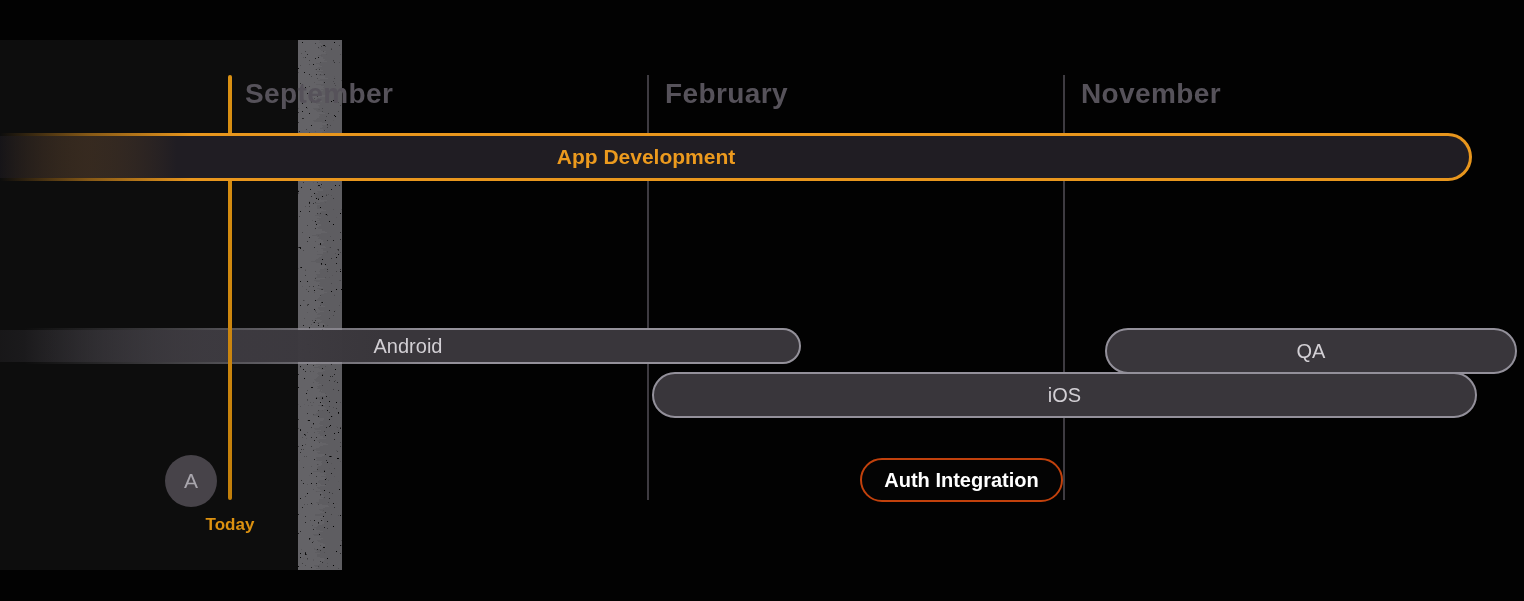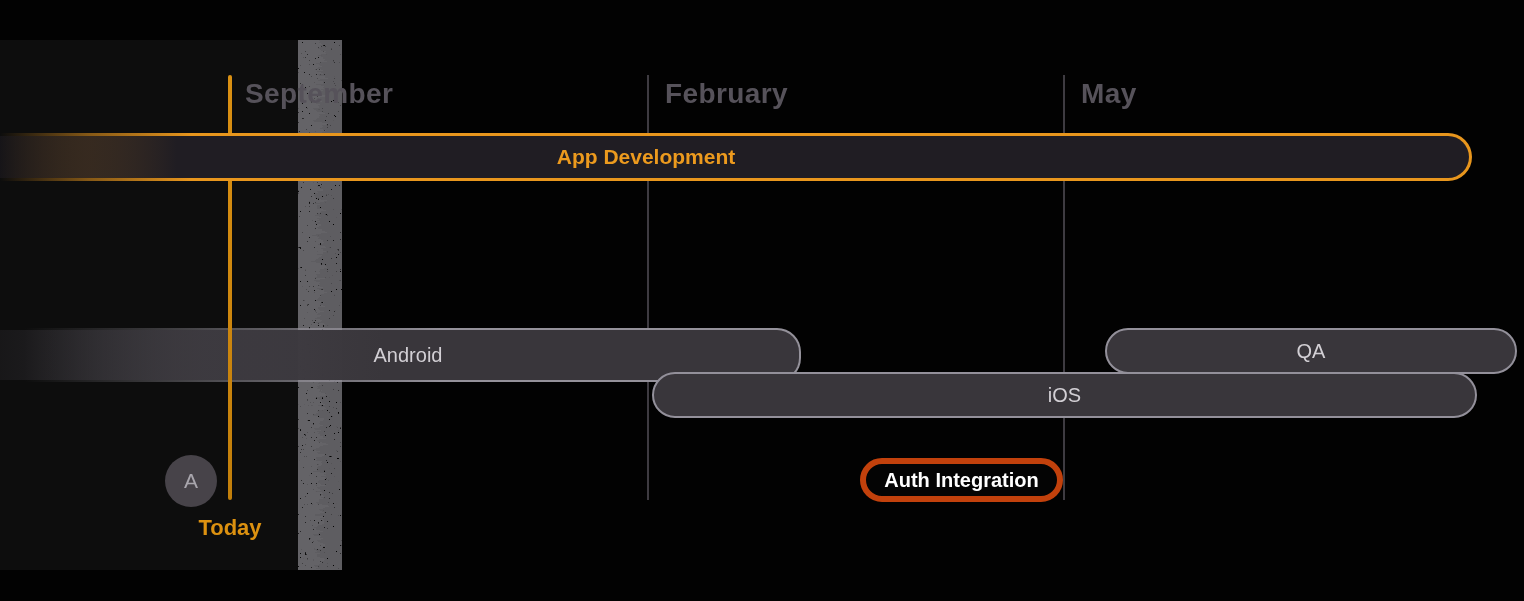--- a/index.html
+++ b/index.html
@@ -22,21 +22,21 @@
   }
 
   
   .today-line {
     position:absolute; left:228px; top:75px; width:4px; height:425px;
     background:linear-gradient(180deg,#DA9013 0%, #C27F0B 100%);
     z-index:3; border-radius:2px;
   }
   .today-label {
     position:absolute; left:230px; top:515px; transform:translateX(-50%);
-    color:#DC9110; font-size:22px; font-weight:700; z-index:5; white-space:nowrap;
+    color:#DC9110; font-size:17px; font-weight:700; z-index:5; white-space:nowrap;
   }
 
   
   .bar { position:absolute; box-sizing:border-box; }
   .bar-label { font-size:20px; color:#D2CFD4; white-space:nowrap; }
 
   
   .bar-appdev {
     left:0; top:133px; width:1472px; height:48px; z-index:4;
     border-radius:0 26px 26px 0;
@@ -47,21 +47,21 @@
     border-radius:0 23px 23px 0;
     background:linear-gradient(90deg, rgba(30,27,33,0.55) 0%, #201D23 12%);
   }
   .bar-appdev .bar-label {
     position:absolute; left:646px; top:50%; transform:translate(-50%,-50%);
     color:#EC9A1E; font-weight:700; font-size:21px;
   }
 
   
   .bar-android {
-    left:0; top:328px; width:801px; height:54px; z-index:2;
+    left:0; top:328px; width:801px; height:36px; z-index:2;
     border-radius:0 24px 24px 0;
     background:linear-gradient(90deg, rgba(148,145,154,0) 3%, rgba(148,145,154,0.55) 30%, #94919A 55%);
   }
   .bar-android .fill {
     position:absolute; top:2px; bottom:2px; left:0; right:2px;
     border-radius:0 22px 22px 0;
     background:linear-gradient(90deg, rgba(57,54,60,0.25) 0%, rgba(57,54,60,0.9) 30%, #39363B 48%);
   }
   .bar-android .bar-label {
     position:absolute; left:408px; top:50%; transform:translate(-50%,-50%);
@@ -71,21 +71,21 @@
   .bar-pill {
     border:2px solid #93909A; border-radius:24px; background:#39363B;
     display:flex; align-items:center; justify-content:center; z-index:2;
   }
   .bar-qa  { left:1065px; top:328px; width:412px; height:46px;margin-left:40px; }
   .bar-ios { left:652px;  top:372px; width:825px; height:46px; }
 
   
   .milestone {
     position:absolute; left:860px; top:458px; width:203px; height:44px; z-index:5;
-    border:6px solid #c2410c; border-radius:23px; background:#040404;
+    border:2px solid #c2410c; border-radius:23px; background:#040404;
     display:flex; align-items:center; justify-content:center; box-sizing:border-box;
   }
   .milestone .bar-label { color:#FFFFFF; font-weight:700; font-size:20px; }
 
   
   .avatar {
     position:absolute; left:165px; top:455px; width:52px; height:52px; z-index:2;
     border-radius:50%; background:#474349;
     display:flex; align-items:center; justify-content:center;
   }
@@ -110,21 +110,21 @@
     </defs>
     <rect x="-40" y="-15" width="360" height="560" fill="#0F0D11" filter="url(#roughEdge)"></rect>
     <rect x="298" y="0" width="44" height="530" fill="#9A95A3" filter="url(#specks)" opacity="0.45"></rect>
   </svg>
 
   <div class="gridline" style="left:647px"></div>
   <div class="gridline" style="left:1063px"></div>
 
   <div class="month-label" style="left:245px">September</div>
   <div class="month-label" style="left:665px">February</div>
-  <div class="month-label" style="left:1081px">May</div>
+  <div class="month-label" style="left:1081px">November</div>
 
   <div class="today-line"></div>
 
   <div class="bar bar-appdev">
     <div class="fill"></div>
     <span class="bar-label">App Development</span>
   </div>
 
   <div class="bar bar-android">
     <div class="fill"></div>

